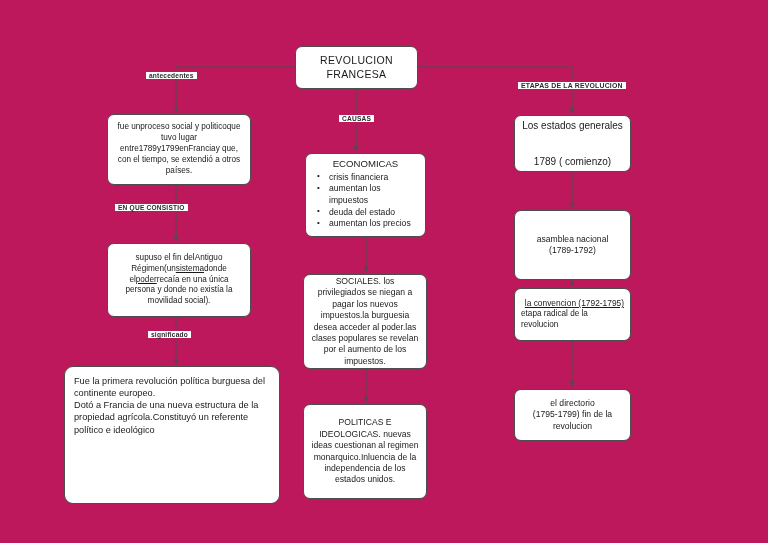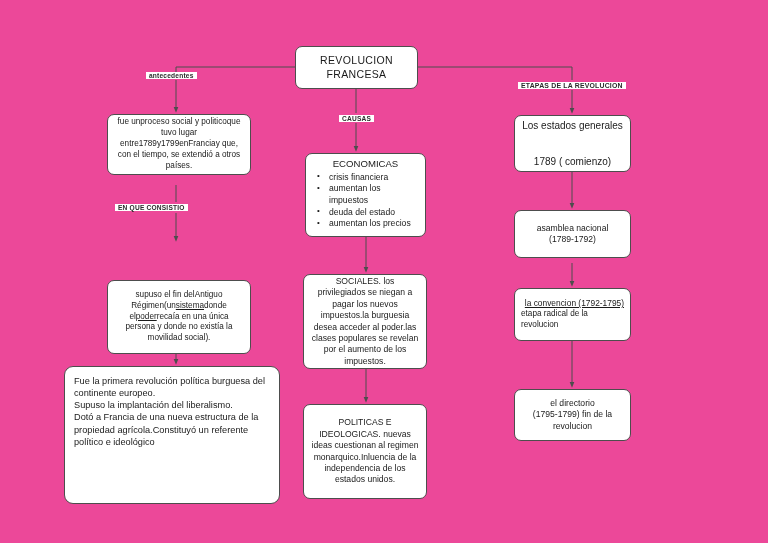--- a/index.html
+++ b/index.html
@@ -9,21 +9,21 @@
     background: #ffffff;
   }
   body {
     font-family: "Liberation Sans", sans-serif;
     color: #262626;
   }
   #canvas {
     position: relative;
     width: 768px;
     height: 543px;
-    background: #ec4899;
+    background: #be185d;
     overflow: hidden;
   }
   
   #connectors {
     position: absolute;
     left: 0;
     top: 0;
     width: 768px;
     height: 543px;
     pointer-events: none;
@@ -60,29 +60,28 @@
     background: #ffffff;
     padding: 0 3px;
   }
   
   #node-title-box {
     left: 295px; top: 46px; width: 123px; height: 43px;
     font-size: 10.5px;
     letter-spacing: 0.35px;
   }
   #node-antecedentes-box {
-    left: 107px; top: 114px; width: 144px; height: 61px;
+    left: 107px; top: 114px; width: 144px; height: 71px;
     font-size: 8.2px;
     padding: 4px 7px;
   }
   #node-consistio-box {
     left: 107px; top: 243px; width: 144px; height: 74px;
     font-size: 8.2px;
     padding: 4px 7px;
-    margin-top: 37px;
   }
   #node-significado-box {
     left: 64px; top: 366px; width: 216px; height: 138px;
     font-size: 9.2px;
     padding: 8px 9px;
     justify-content: flex-start;
     border-radius: 9px;
   }
   #node-significado-box .para { width: 100%; }
   #node-economicas-box {
@@ -125,21 +124,21 @@
     font-size: 8.6px;
     padding: 4px 7px;
   }
   #node-etapa1-box {
     left: 514px; top: 115px; width: 117px; height: 57px;
     font-size: 10px;
     padding: 3px 6px;
     justify-content: space-between;
   }
   #node-etapa2-box {
-    left: 514px; top: 210px; width: 117px; height: 48px;
+    left: 514px; top: 210px; width: 117px; height: 70px;
     font-size: 8.6px;
     padding: 20px 6px;
   }
   #node-etapa3-box {
     left: 514px; top: 288px; width: 117px; height: 53px;
     font-size: 8.2px;
     padding: 3px 6px;
   }
   #node-etapa3-box .underlined {
     text-decoration: underline;
@@ -208,21 +207,20 @@
   <div class="node" id="node-antecedentes-box">
     <span>fue unproceso social y politicoque tuvo lugar entre1789y1799enFranciay que, con el tiempo, se extendió a otros países.</span>
   </div>
 
   <div class="node" id="node-consistio-box">
     <span><span>supuso el fin delAntiguo Régimen(un</span><span class="u">sistema</span><span>donde el</span><span class="u">poder</span><span>recaía en una única persona y donde no existía la movilidad social).</span></span>
   </div>
 
   <div class="node left-align" id="node-significado-box">
     <span class="para">Fue la primera revolución política burguesa del continente europeo.</span>
-    <span class="para">Supuso la implantación del liberalismo.</span>
     <span class="para">Dotó a Francia de una nueva estructura de la propiedad agrícola.Constituyó un referente político e ideológico</span>
   </div>
 
   <div class="node" id="node-economicas-box">
     <span class="box-head">ECONOMICAS</span>
     <ul class="bullets">
       <li>crisis financiera</li>
       <li>aumentan los impuestos</li>
       <li>deuda del estado</li>
       <li>aumentan los precios</li>

